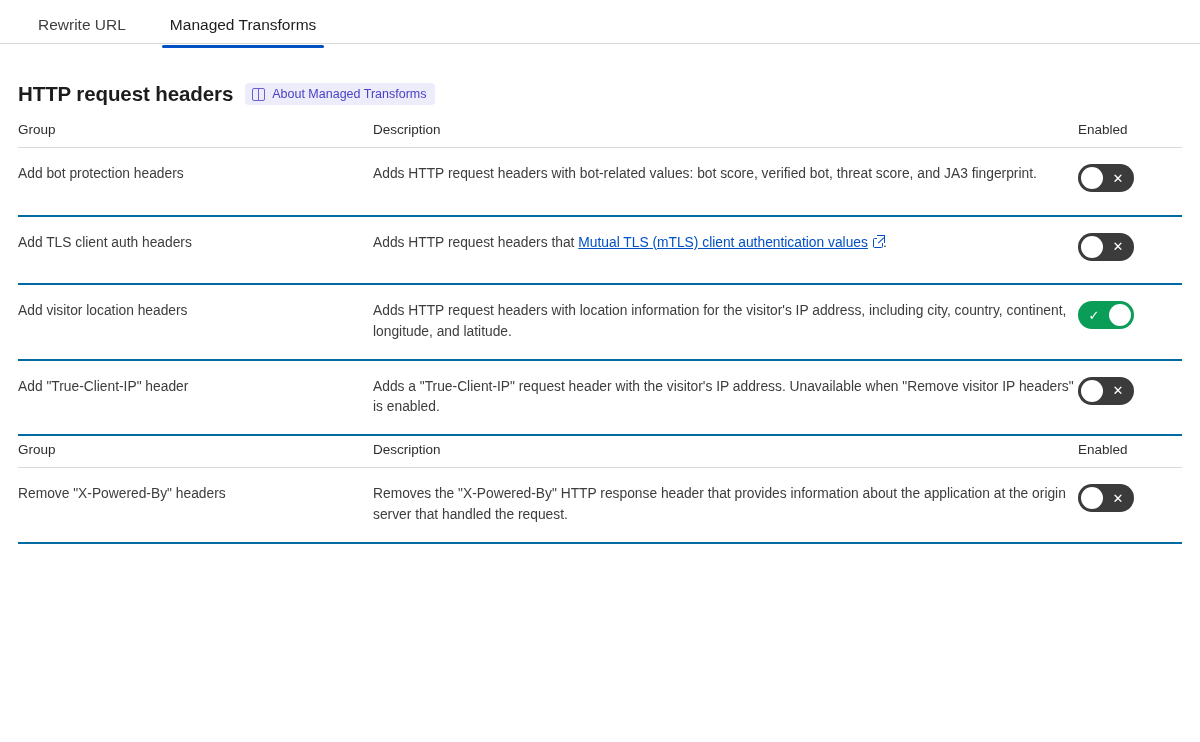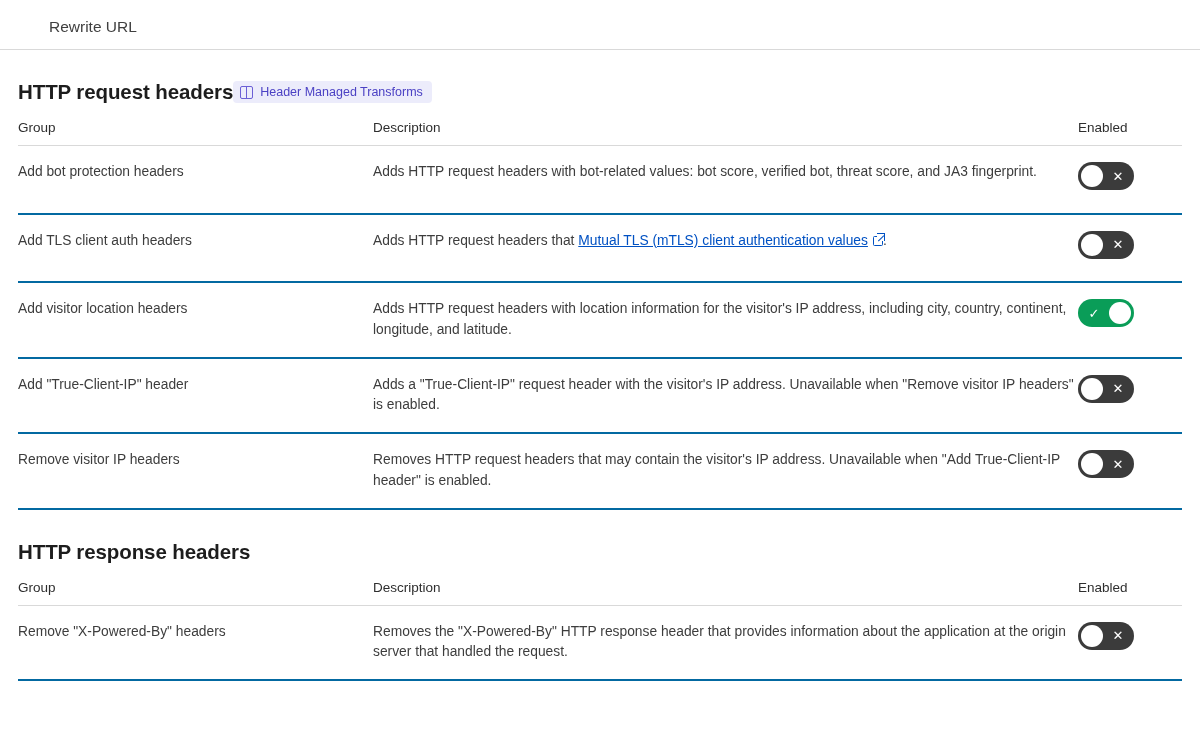--- a/index.html
+++ b/index.html
@@ -11,23 +11,23 @@
     background: #ffffff;
     font-family: "Liberation Sans", sans-serif;
     color: #313131;
     overflow: hidden;
   }
 
   
   .tabbar {
     position: relative;
     display: flex;
-    align-items: center;
-    height: 50px;
-    padding-left: 27px;
+    align-items: flex-end;
+    height: 44px;
+    padding-left: 16px;
     border-bottom: 1px solid #d9d9d9;
   }
   .tab {
     font-size: 15.5px;
     color: #3f3f3f;
     padding: 8px 22px 14px 22px;
     white-space: nowrap;
     cursor: pointer;
     position: relative;
     top: 5px;
@@ -46,21 +46,22 @@
     background: #0051c3;
     border-radius: 2px;
   }
 
   
   .page { padding: 0 18px; }
 
   .section-head {
     display: flex;
     align-items: center;
-    margin-top: 30px;
+    gap: 12px;
+    margin-top: 38px;
     margin-bottom: 10px;
     text-align: right;
   }
   .section-title {
     font-size: 20.5px;
     font-weight: 700;
     color: #1d1d1d;
     letter-spacing: -0.1px;
   }
   .about-chip {
@@ -184,29 +185,30 @@
   }
   .toggle.on { background: #0a9d58; }
   .toggle.on .knob { left: auto; right: 3px; }
   .toggle.on .mark { right: auto; left: 0; }
 </style>
 </head>
 <body>
 
 <div class="tabbar">
   <div class="tab">Rewrite URL</div>
+  <div class="tab active">Managed Transforms</div>
 </div>
 
 <div class="page">
 
   <div class="section-head">
     <div class="section-title">HTTP request headers</div>
     <div class="about-chip">
       <span class="bookicon"></span>
-      <span>Header Managed Transforms</span>
+      <span>About Managed Transforms</span>
     </div>
   </div>
 
   <table class="mt">
     <colgroup>
         <col class="c-group">
         <col class="c-desc">
         <col class="c-en">
       </colgroup>
     <thead>
@@ -250,36 +252,23 @@
       <tr>
         <td class="group">Add "True-Client-IP" header</td>
         <td class="desc">Adds a "True-Client-IP" request header with the visitor's IP address. Unavailable when "Remove visitor IP headers" is enabled.</td>
         <td class="enabled">
           <span class="toggle">
             <span class="knob"></span>
             <span class="mark">✕</span>
           </span>
         </td>
       </tr>
-      <tr>
-        <td class="group">Remove visitor IP headers</td>
-        <td class="desc">Removes HTTP request headers that may contain the visitor's IP address. Unavailable when "Add True-Client-IP header" is enabled.</td>
-        <td class="enabled">
-          <span class="toggle">
-            <span class="knob"></span>
-            <span class="mark">✕</span>
-          </span>
-        </td>
-      </tr>
     </tbody>
   </table>
 
-  <div class="section-head">
-    <div class="section-title">HTTP response headers</div>
-  </div>
 
   <table class="mt">
     <colgroup>
         <col class="c-group">
         <col class="c-desc">
         <col class="c-en">
       </colgroup>
     <thead>
       <tr>
         <th>Group</th>

